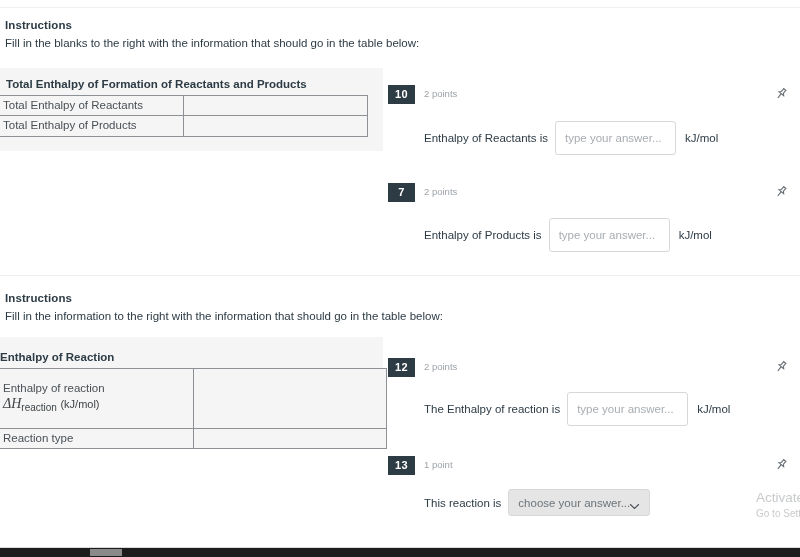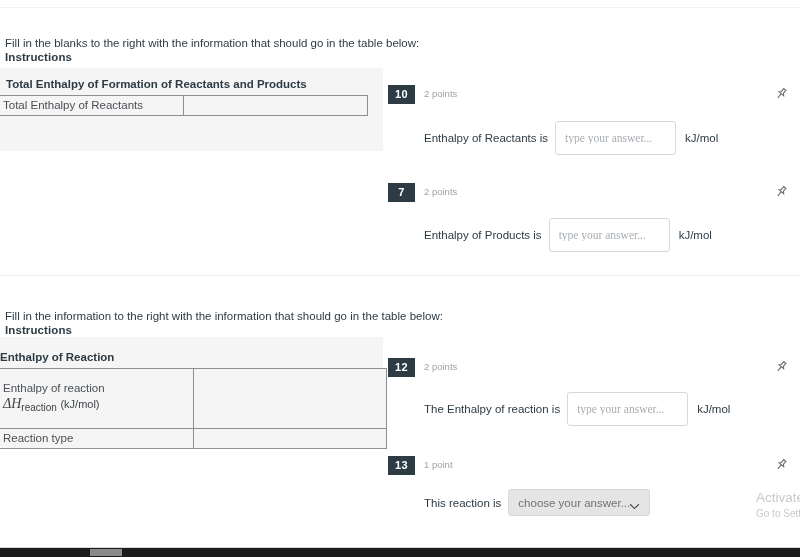--- a/index.html
+++ b/index.html
@@ -26,21 +26,20 @@
   .section-divider {
     position: absolute; left: 0; width: 800px; height: 1px;
     background: #ededee;
   }
 
   
   .instr-title {
     position: absolute;
     font-size: 11.5px; font-weight: bold; color: #2d3b45;
     letter-spacing: .1px;
-    margin-top: 32px;
   }
   .instr-text {
     position: absolute;
     font-size: 11.5px; color: #2d3b45; white-space: nowrap;
   }
 
   
   .panel {
     position: absolute; left: 0;
     width: 383px;
@@ -119,21 +118,21 @@
   }
   .qbody .lbl { margin-right: 7px; }
   .qbody .unit-after { margin-left: 9px; }
 
   .answer-input {
     width: 121px; height: 25px;
     box-sizing: border-box;
     border: 1px solid #d6d8da;
     border-radius: 3px;
     background: #ffffff;
-    font-family: Liberation Serif, serif;
+    font-family: Liberation Sans, sans-serif;
     font-size: 11.5px;
     color: #2d3b45;
     padding: 16px 9px;
     outline: none;
   }
   .answer-input::placeholder { color: #a8adb2; }
 
   .answer-select {
     position: relative;
     width: 142px; height: 27px;
@@ -187,20 +186,24 @@
     <div class="instr-title" style="left:5px; top:19px;">Instructions</div>
     <div class="instr-text" style="left:5px; top:37px;">Fill in the blanks to the right with the information that should go in the table below:</div>
 
     <div class="panel" style="top:68px; height:83px;"></div>
     <div class="panel-title" style="left:6px; top:78px;">Total Enthalpy of Formation of Reactants and Products</div>
 
     <table class="stim" style="left:-2px; top:95px; width:370px;">
       <tbody>
       <tr>
         <td style="height:14px;">Total Enthalpy of Reactants</td>
+        <td></td>
+      </tr>
+      <tr>
+        <td style="height:14px;">Total Enthalpy of Products</td>
         <td></td>
       </tr>
     </tbody>
       </table>
 
     <div class="qblock" style="top:85px;">
       <div class="qhead">
         <div class="qnum">10</div>
         <div class="qpoints">2 points</div>
         <span class="pin-icon">

